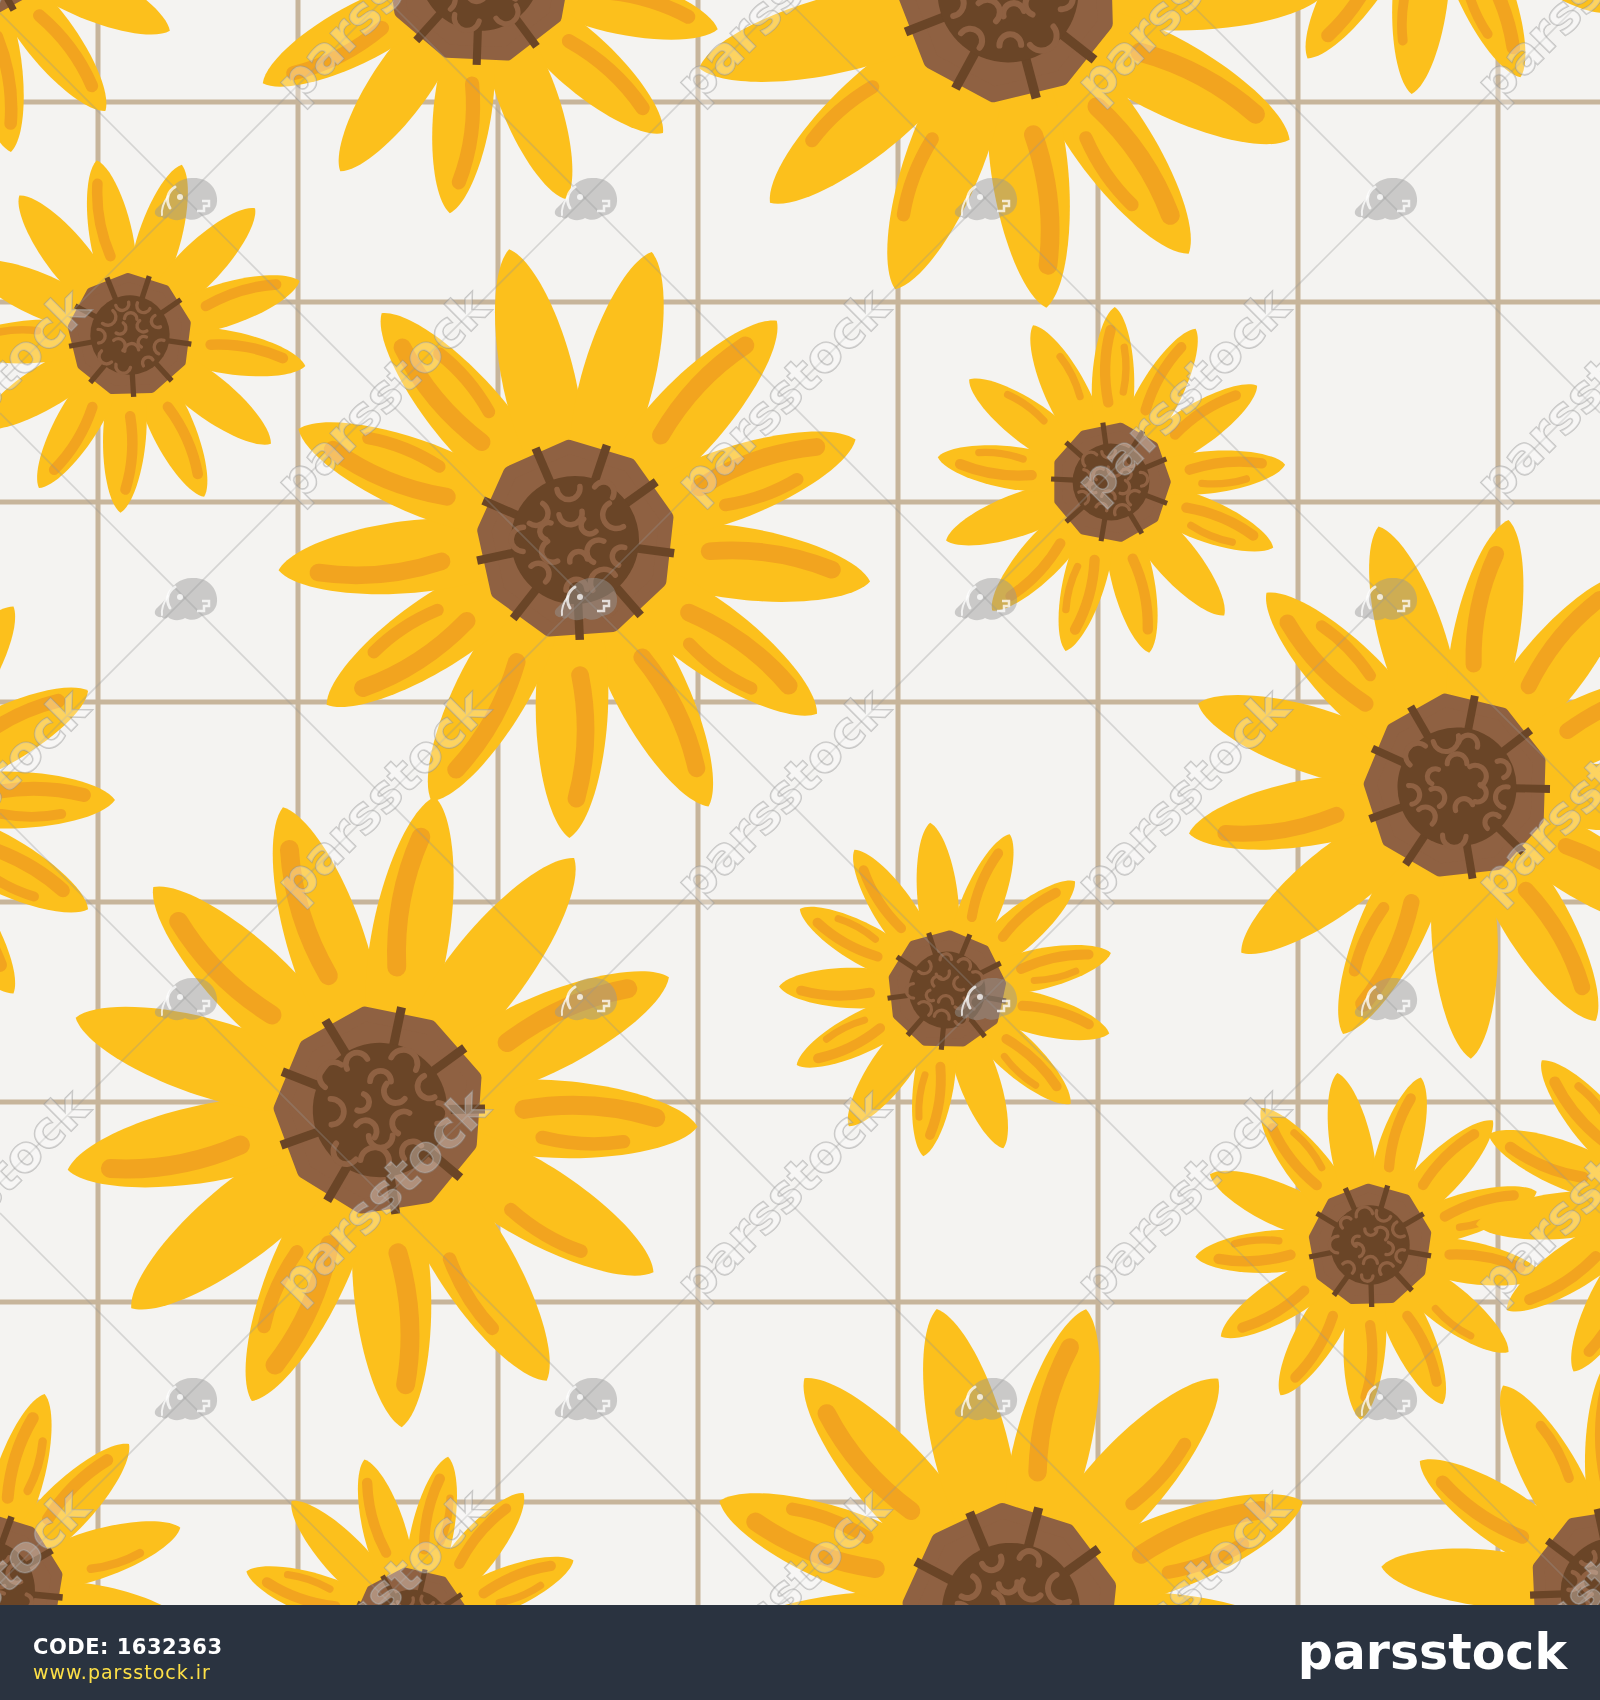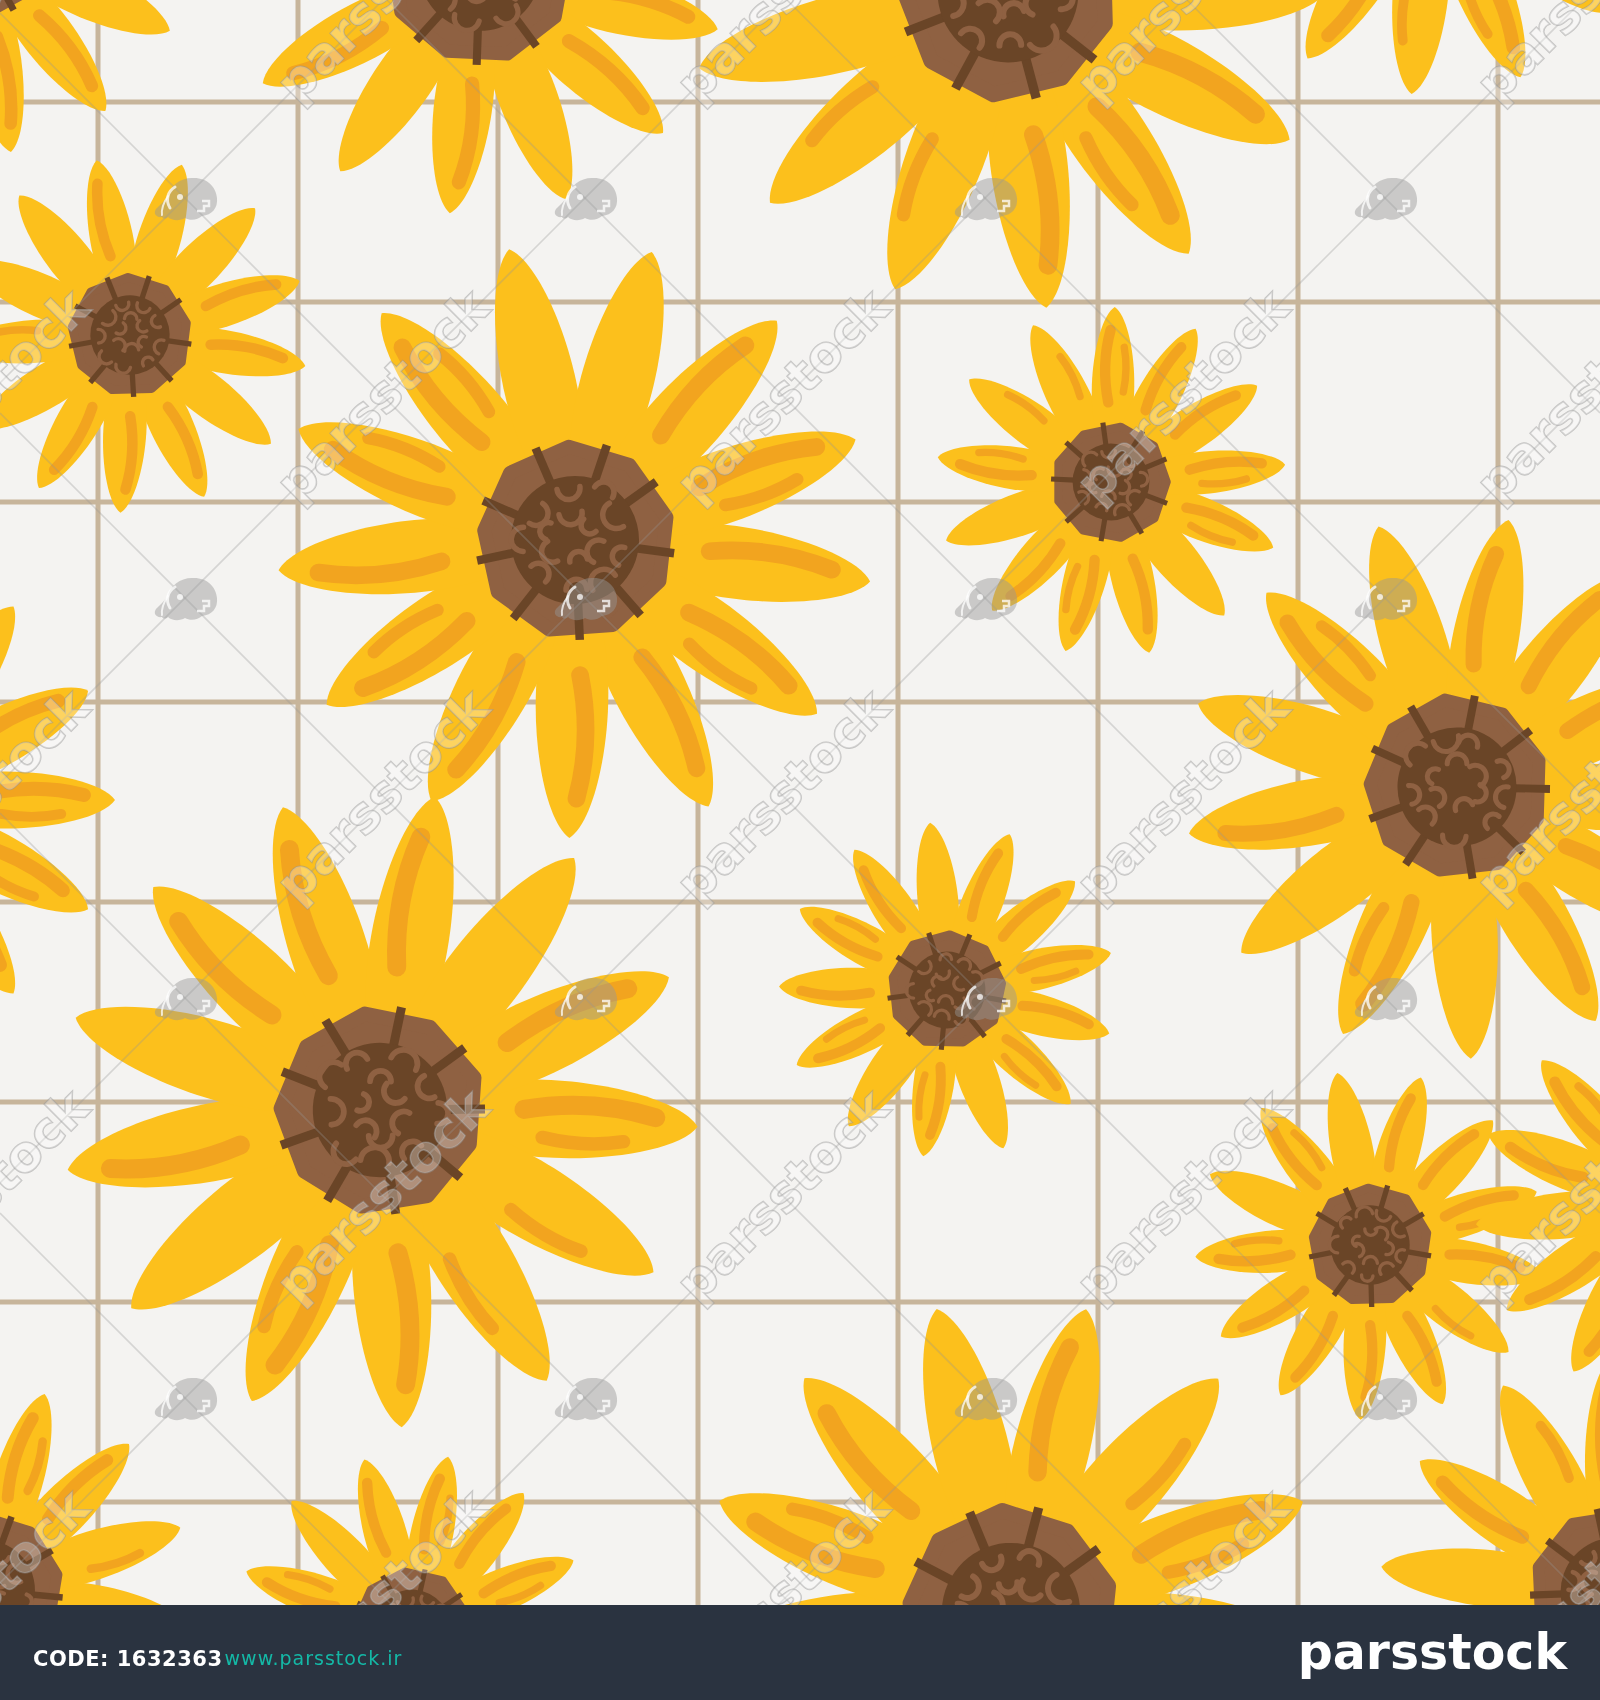--- a/index.html
+++ b/index.html
@@ -2,21 +2,21 @@
 <html><head>
 <meta charset="utf-8">
 <style>
   html,body{margin:0;padding:0;background:#ffffff;}
   #stage{position:relative;width:1600px;height:1700px;overflow:hidden;font-family:"DejaVu Sans",sans-serif;}
   #pattern-wrap{position:absolute;left:0;top:0;width:1600px;height:1605px;}
   svg{display:block;}
   #footer-bar{position:absolute;left:0;top:1605px;width:1600px;height:95px;
     display:flex;align-items:center;justify-content:space-between;box-sizing:border-box;
     padding:0 33px;}
-  #footer-left{display:flex;flex-direction:row;justify-content:center;gap:2px;margin-top:12px;}
+  #footer-left{display:flex;flex-direction:column;justify-content:center;gap:2px;margin-top:12px;}
   #code-label{font-weight:bold;font-size:21px;letter-spacing:0.5px;}
   #website-url{font-size:19px;letter-spacing:1px;}
   #parsstock-logo{font-size:49px;font-weight:bold;letter-spacing:0px;line-height:1;
     font-family:"DejaVu Sans",sans-serif;}
 </style>
 </head>
 <body>
 
 <div id="stage">
   <div id="pattern-wrap">
@@ -1808,17 +1808,17 @@
           <text x="1585" y="398" fill="rgba(255,255,255,0.30)" stroke="rgba(150,150,150,0.50)" stroke-width="1.6" font-size="50" font-weight="bold" font-family="&quot;DejaVu Sans&quot;,sans-serif" text-anchor="middle" dominant-baseline="middle" paint-order="stroke" transform="rotate(-45 1585 398)">parsstock</text>
           <text x="1585" y="798" fill="rgba(255,255,255,0.30)" stroke="rgba(150,150,150,0.50)" stroke-width="1.6" font-size="50" font-weight="bold" font-family="&quot;DejaVu Sans&quot;,sans-serif" text-anchor="middle" dominant-baseline="middle" paint-order="stroke" transform="rotate(-45 1585 798)">parsstock</text>
           <text x="1585" y="1198" fill="rgba(255,255,255,0.30)" stroke="rgba(150,150,150,0.50)" stroke-width="1.6" font-size="50" font-weight="bold" font-family="&quot;DejaVu Sans&quot;,sans-serif" text-anchor="middle" dominant-baseline="middle" paint-order="stroke" transform="rotate(-45 1585 1198)">parsstock</text>
           <text x="1585" y="1598" fill="rgba(255,255,255,0.30)" stroke="rgba(150,150,150,0.50)" stroke-width="1.6" font-size="50" font-weight="bold" font-family="&quot;DejaVu Sans&quot;,sans-serif" text-anchor="middle" dominant-baseline="middle" paint-order="stroke" transform="rotate(-45 1585 1598)">parsstock</text>
         </g>
       </svg>
   </div>
   <div id="footer-bar" style="background: rgb(42, 51, 64);">
     <div id="footer-left">
       <div id="code-label" style="color: rgb(255, 255, 255);">CODE: 1632363</div>
-      <div id="website-url" style="color: #14b8a6;">www.parsstock.ir</div>
+      <div id="website-url" style="color: #fde047;">www.parsstock.ir</div>
     </div>
     <div id="parsstock-logo" style="color: rgb(255, 255, 255);">parsstock</div>
   </div>
 </div>
 
 </body></html>

